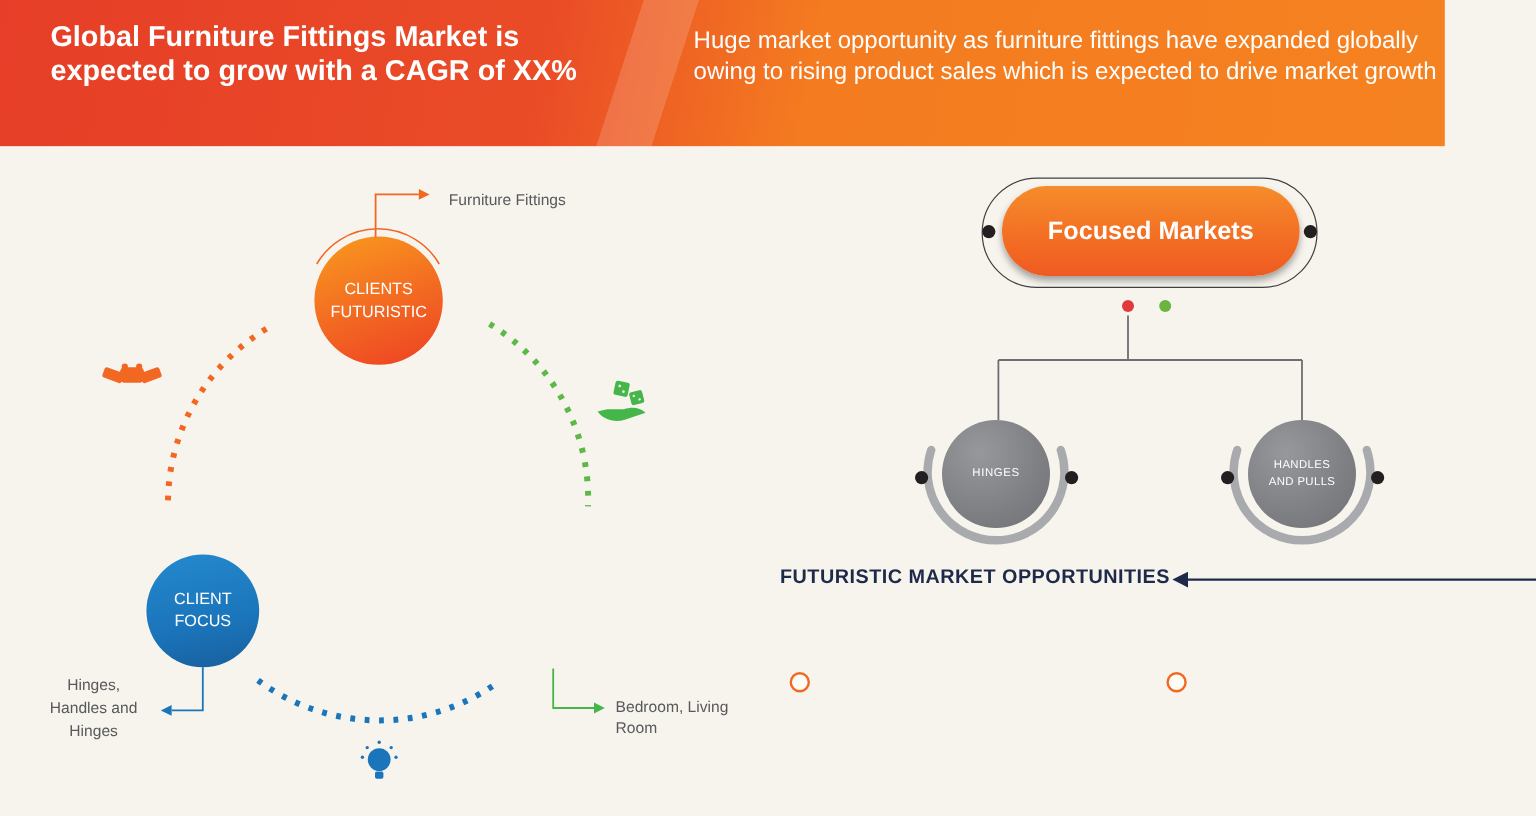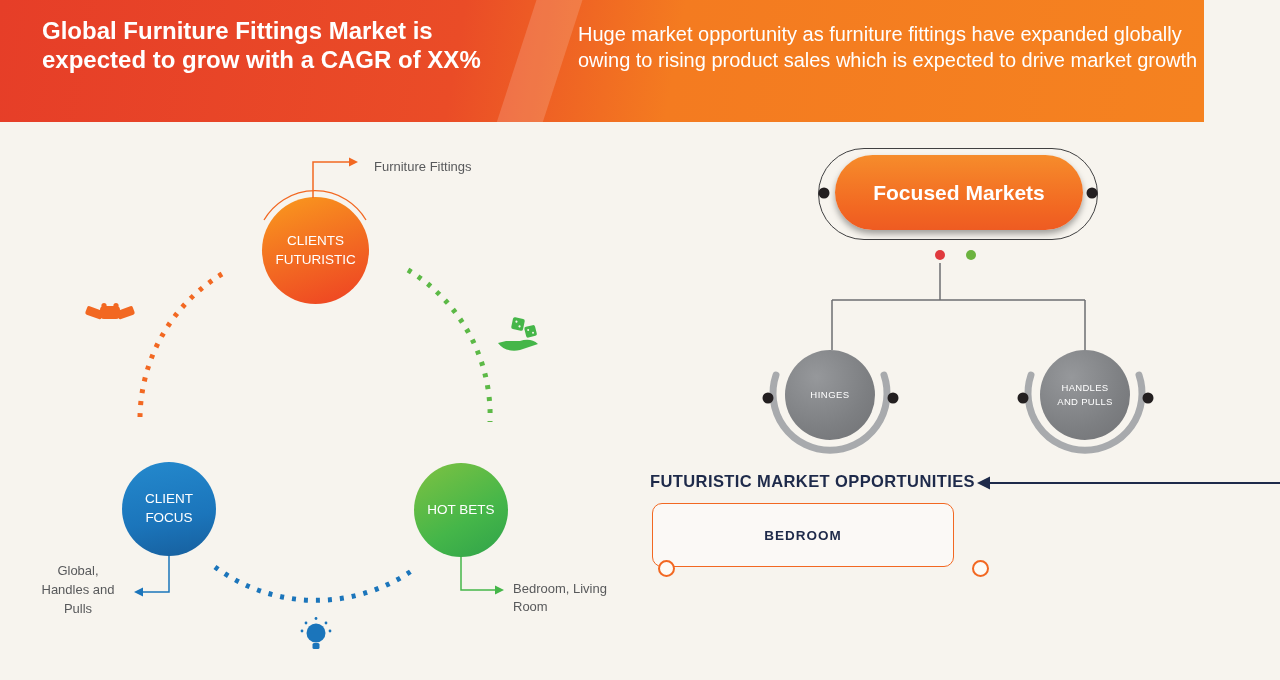--- a/index.html
+++ b/index.html
@@ -97,44 +97,38 @@
 </div>
 
 <div class="canvas">
 
   <div class="bubble bubble-cp">
     <span>CLIENTS FUTURISTIC</span>
   </div>
   <div class="bubble bubble-cf">
     <span>CLIENT FOCUS</span>
   </div>
-  <div class="bubble bubble-hb">
-    <span>HOT BETS</span>
-  </div>
 
   <div class="callout callout-ff">Furniture Fittings</div>
-  <div class="callout callout-hh">Global, Handles and Pulls</div>
+  <div class="callout callout-hh">Hinges, Handles and Hinges</div>
   <div class="callout callout-bl">Bedroom, Living Room</div>
 
   <div class="fm-outer"></div>
   <div class="fm-pill">
     <span>Focused Markets</span>
   </div>
 
   <div class="branch-circle branch-hinges">
     <span>HINGES</span>
   </div>
   <div class="branch-circle branch-handles">
     <span>HANDLES AND PULLS</span>
   </div>
 
   <div class="section-title">FUTURISTIC MARKET OPPORTUNITIES</div>
-  <div class="opp-box opp-bedroom">
-    <span>BEDROOM</span>
-  </div>
   <div class="opp-dot opp-dot-1"></div>
   <div class="opp-dot opp-dot-2"></div>
 
   <svg class="overlay" width="1280" height="558" viewBox="0 0 1280 558">
 
     <g>
       <path d="M 222 152 A 170 170 0 0 0 140 295" fill="none" stroke="#f26822" stroke-width="5" stroke-dasharray="4 8"></path>
     </g>
     <g>
       <path d="M 408 148 A 170 170 0 0 1 490 300" fill="none" stroke="#5cb946" stroke-width="5" stroke-dasharray="4 8"></path>

